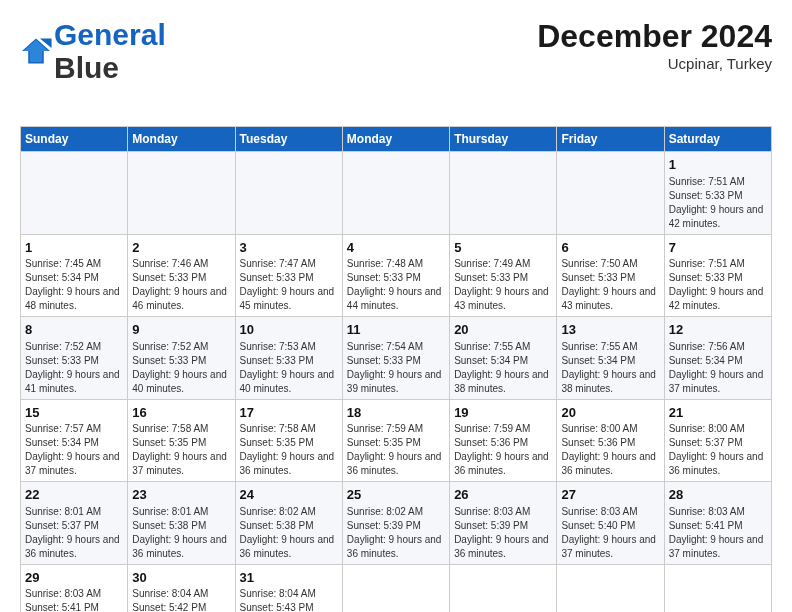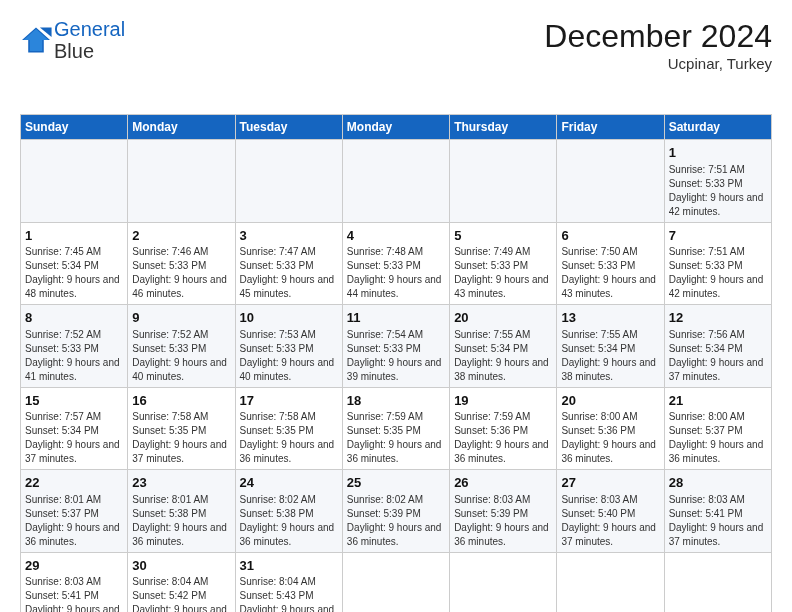--- a/index.html
+++ b/index.html
@@ -19,39 +19,39 @@
       display: flex;
       justify-content: space-between;
       align-items: flex-start;
       margin-bottom: 10px;
     }
     .logo {
       display: flex;
       align-items: center;
     }
     .logo-text {
-      font-size: 20px;
-      font-weight: normal;
+      font-size: 30px;
+      font-weight: bold;
       color: #1a1a1a;
       line-height: 1.1;
     }
     .logo-text span {
       color: #1565c0;
     }
     .logo-icon {
       width: 32px;
       height: 28px;
       margin-right: 2px;
     }
     .title-block {
       text-align: right;
     }
     .month-title {
       font-size: 32px;
-      font-weight: normal;
+      font-weight: bold;
       color: #1a1a1a;
     }
     .location {
       font-size: 15px;
       color: #333;
       text-align: right;
     }
     table {
       width: 100%;
       border-collapse: collapse;

